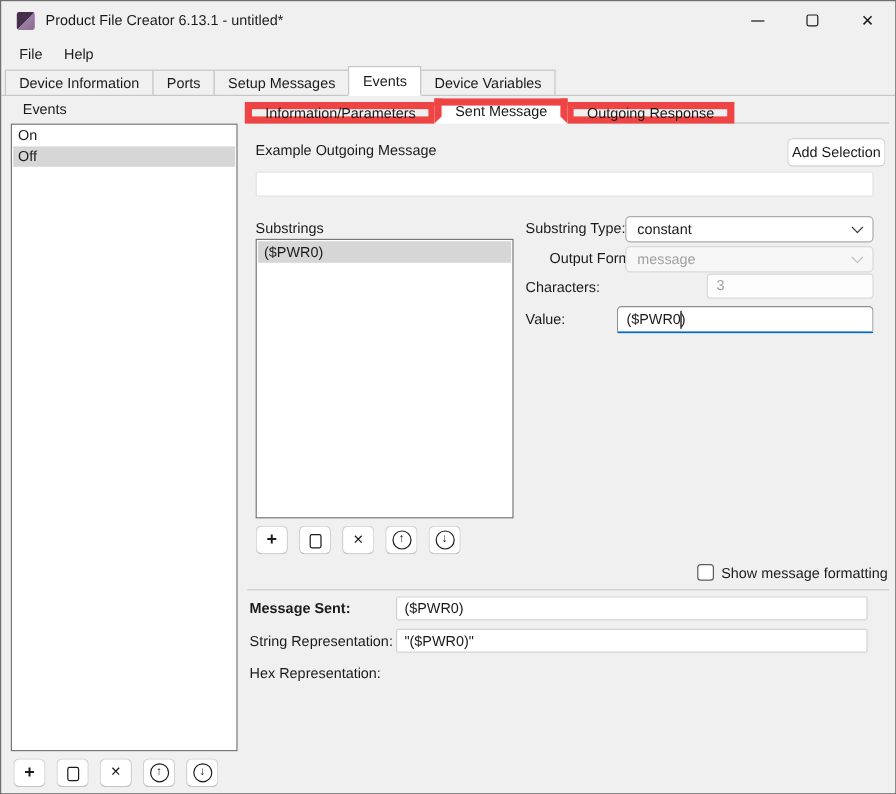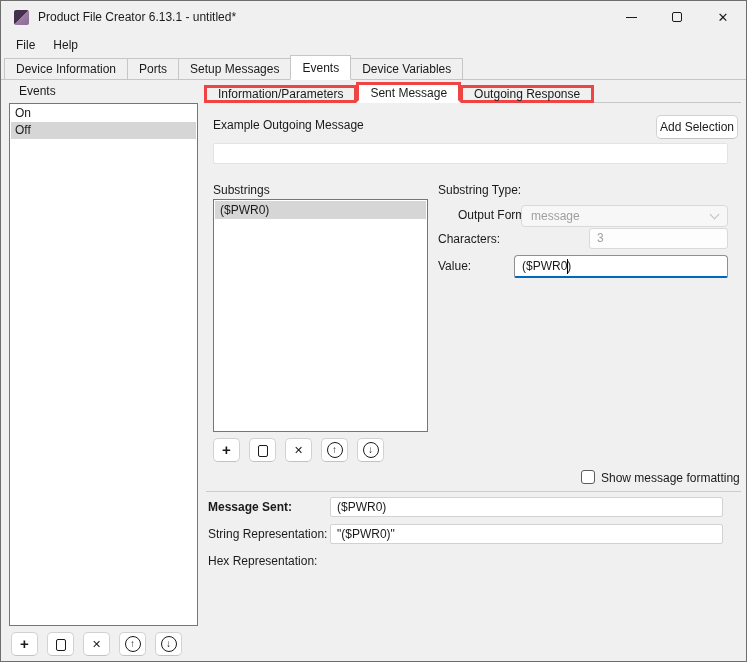--- a/index.html
+++ b/index.html
@@ -42,21 +42,21 @@
   }
   .mtab + .mtab { margin-left: -1px; }
   .mtab.active { height: 25px; background: #ffffff; border-bottom-color: #ffffff; z-index: 2; }
 
   
   .detail-tabstrip {
     position: absolute; left: 203px; top: 82px; width: 537px; height: 20px;
     border-bottom: 1px solid #c6c6c6; display: flex; align-items: flex-end;
   }
   .dtab {
-    margin-bottom: -1px; height: 18px; border: 3px solid #ef4444;
+    margin-bottom: -1px; height: 18px; border: 6px solid #ef4444;
     background: #f0f0f0; display: inline-flex; align-items: center; padding: 0 11px;
   }
   .dtab + .dtab { margin-left: -1px; }
   .dtab.active { height: 21px; background: #ffffff; border-bottom-color: #ffffff; z-index: 2; }
 
   
   .listbox { background: #fff; border: 1px solid #767676; padding: 1px; overflow: hidden; }
   .lb-item { height: 17px; line-height: 17px; padding-left: 4px; }
   .lb-item.selected { background: #d6d6d6; }
 
@@ -197,20 +197,24 @@
     </div>
     <div class="tool-btn">
       <span class="circ">↑</span>
     </div>
     <div class="tool-btn">
       <span class="circ">↓</span>
     </div>
   </div>
 
   <span class="abs" style="left:437px; top:182px;">Substring Type:</span>
+  <div class="abs combo" style="left:520px; top:179px; width:207px; height:22px;">
+    <span>constant</span>
+    <span class="chev"></span>
+  </div>
 
   <span class="abs" style="left:437px; top:207px;margin-left:20px;">Output Format:</span>
   <div class="abs combo disabled" style="left:520px; top:204px; width:207px; height:22px;">
     <span>message</span>
     <span class="chev"></span>
   </div>
 
   <span class="abs" style="left:437px; top:231px;">Characters:</span>
   <div class="abs input-disabled" style="left:588px; top:227px; width:139px; height:21px;">3</div>
 

